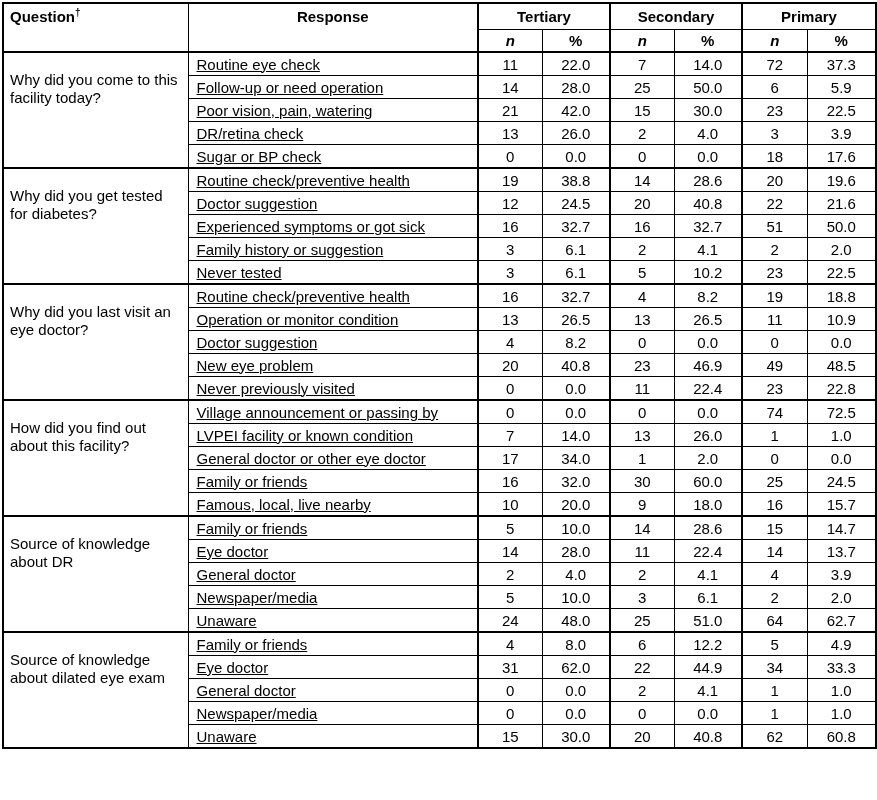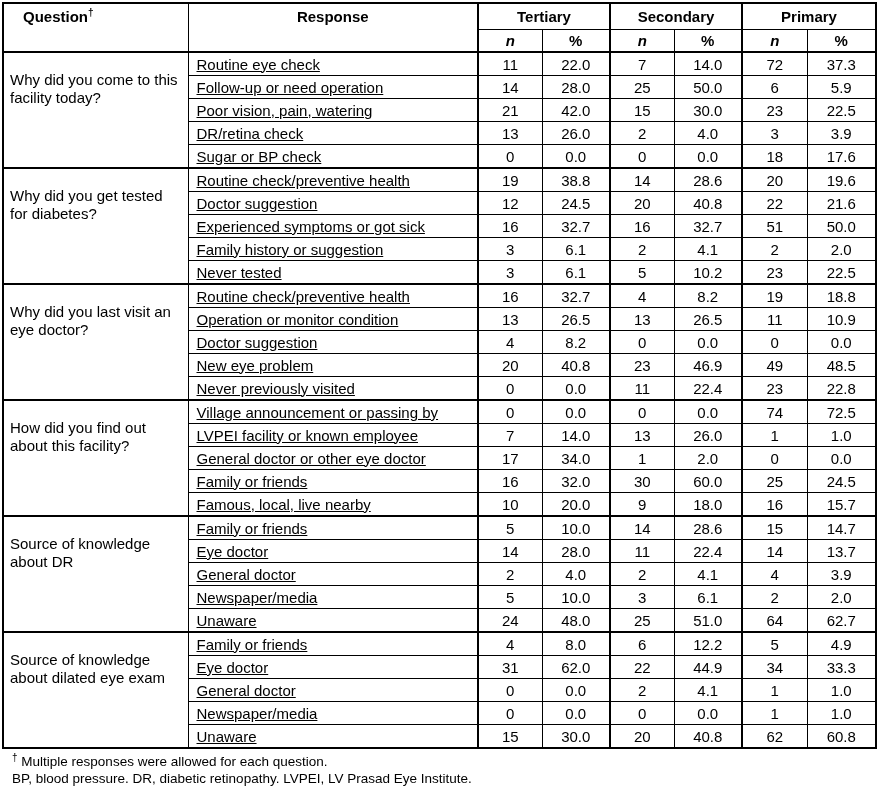--- a/index.html
+++ b/index.html
@@ -29,21 +29,21 @@
     white-space: normal;
   }
   thead th {
     font-weight: bold;
     font-size: 15px;
     background: #fff;
   }
   .q-head {
     text-align: left;
     vertical-align: top;
-    padding: 4px 6px 0 19px;
+    padding: 4px 6px 0 6px;
   }
   .r-head {
     text-align: center;
     vertical-align: top;
     padding: 4px 4px 12px 4px;
   }
   .g-head {
     text-align: center;
     height: 25px;
     padding: 0 2px;
@@ -262,21 +262,21 @@
           <td class="q-cell" rowspan="5">How did you find out about this facility?</td>
           <td class="r-cell">Village announcement or passing by</td>
           <td class="v-cell gb">0</td>
           <td class="v-cell">0.0</td>
           <td class="v-cell gb">0</td>
           <td class="v-cell">0.0</td>
           <td class="v-cell gb">74</td>
           <td class="v-cell">72.5</td>
         </tr>
         <tr>
-          <td class="r-cell">LVPEI facility or known employee</td>
+          <td class="r-cell">LVPEI facility or known condition</td>
           <td class="v-cell gb">7</td>
           <td class="v-cell">14.0</td>
           <td class="v-cell gb">13</td>
           <td class="v-cell">26.0</td>
           <td class="v-cell gb">1</td>
           <td class="v-cell">1.0</td>
         </tr>
         <tr>
           <td class="r-cell">General doctor or other eye doctor</td>
           <td class="v-cell gb">17</td>
@@ -392,18 +392,14 @@
           <td class="v-cell gb">15</td>
           <td class="v-cell">30.0</td>
           <td class="v-cell gb">20</td>
           <td class="v-cell">40.8</td>
           <td class="v-cell gb">62</td>
           <td class="v-cell">60.8</td>
         </tr>
       </tbody>
   </table>
 
-  <div class="footnotes">
-    <div><sup>†</sup> <span>Multiple responses were allowed for each question.</span></div>
-    <div>BP, blood pressure. DR, diabetic retinopathy. LVPEI, LV Prasad Eye Institute.</div>
-  </div>
 
 </div>
 
 </body></html>

